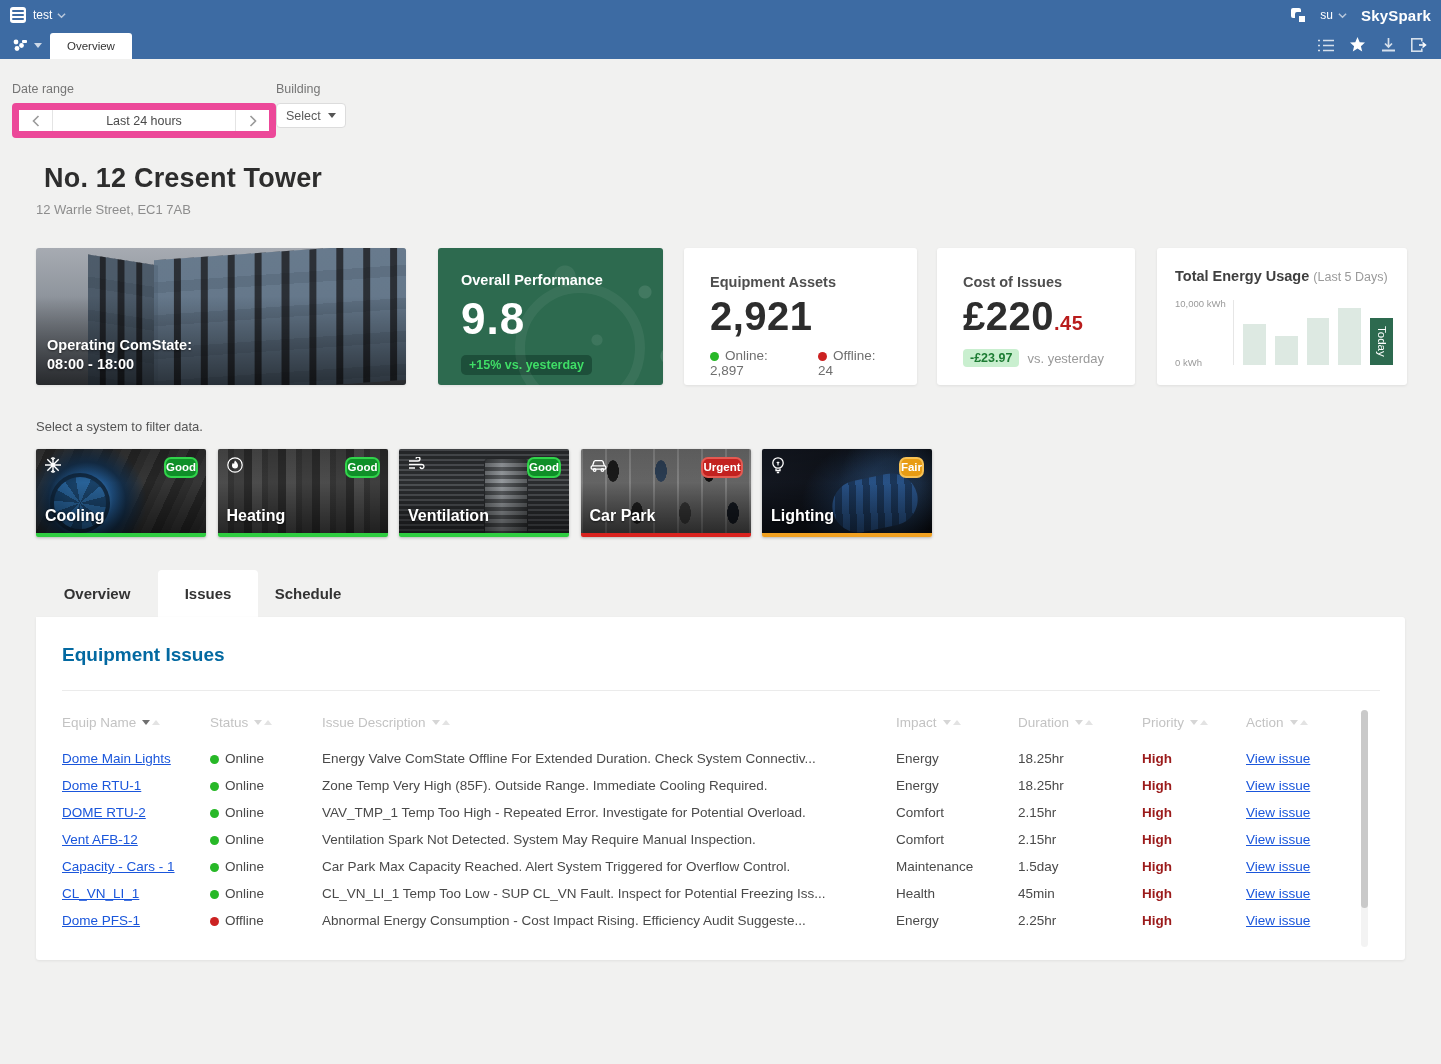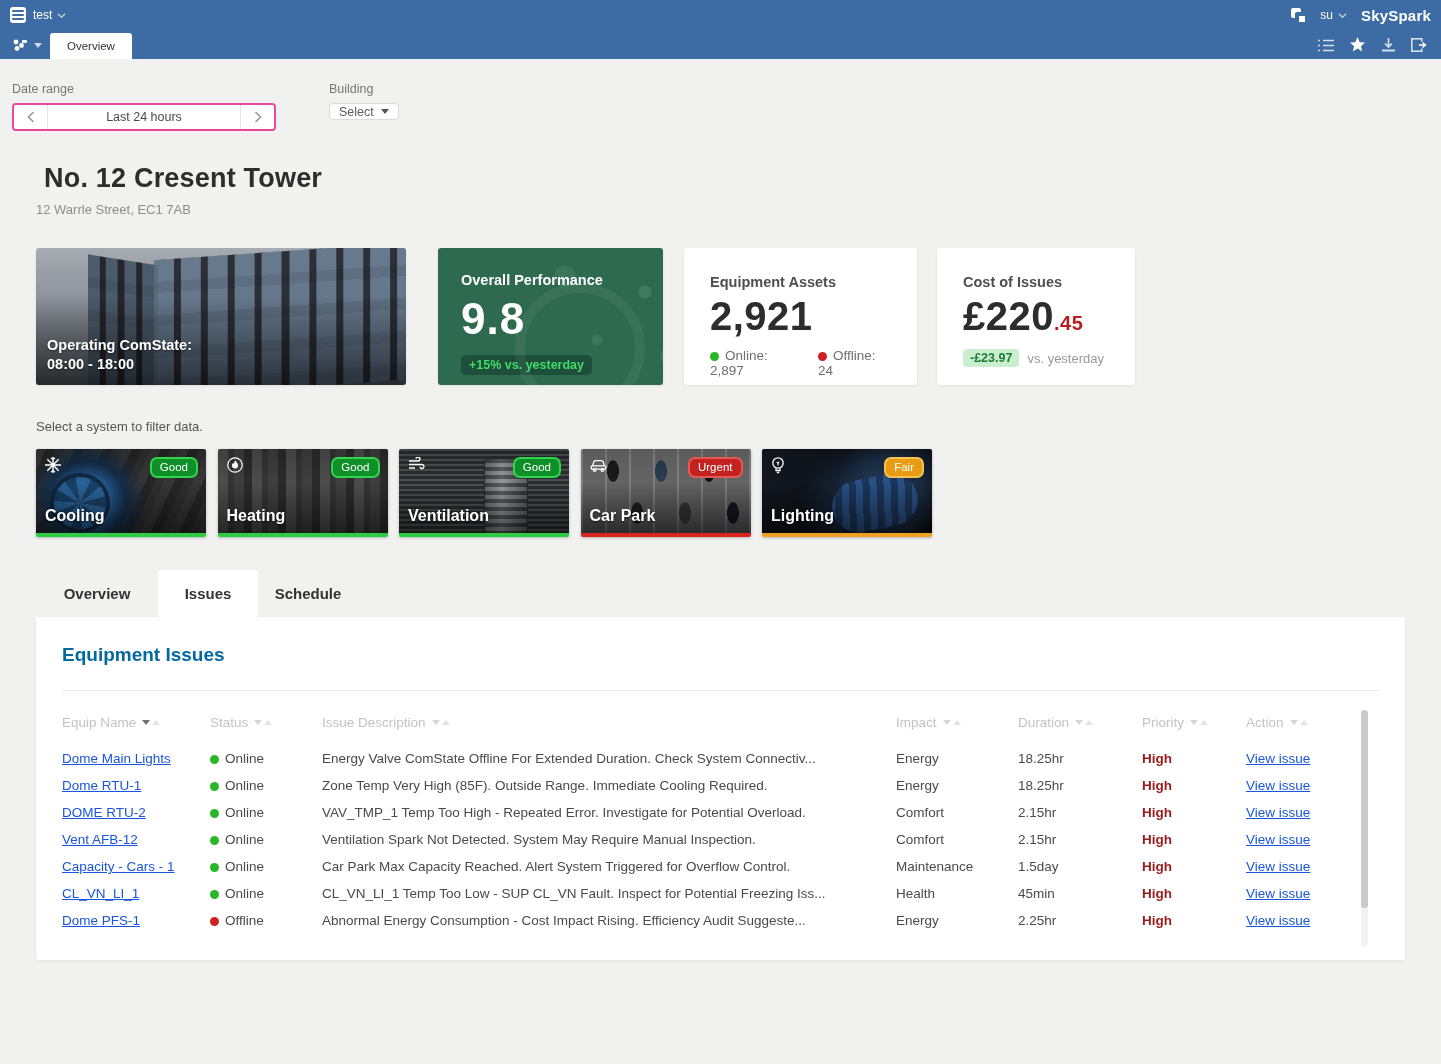--- a/index.html
+++ b/index.html
@@ -21,26 +21,26 @@
   .user { color:#fff; font-size:12px; display:flex; align-items:center; }
   .brand { color:#fff; font-size:15px; font-weight:bold; letter-spacing:.2px; }
 
   .tabbar { position:absolute; left:0; top:30px; width:100%; height:29px; background:#3d6ba3; display:flex; align-items:flex-end; }
   .viewtool { display:flex; align-items:center; padding:0 8px 7px 12px; }
   .app-tab { height:26px; background:#fff; color:#333; font-size:11.5px; display:flex; align-items:center; justify-content:center; padding:0 17px; border-radius:3px 3px 0 0; }
   .tabbar-icons { margin-left:auto; display:flex; align-items:center; gap:15px; padding:0 14px 6px 0; }
   .tabbar-icons svg { display:block; }
 
   
-  .filters { position:absolute; left:12px; top:82px; display:flex; gap:53px; }
+  .filters { position:absolute; left:12px; top:82px; display:flex; }
   .f-label { font-size:12.5px; color:#757575; margin-bottom:7px; }
-  .dr-group { display:flex; height:28px; border:2px solid #ec4899; border-radius:4px; background:#fff; overflow:hidden; width:264px; }
+  .dr-group { display:flex; height:35px; border:7px solid #ec4899; border-radius:4px; background:#fff; overflow:hidden; width:264px; }
   .dr-btn { width:33px; display:flex; align-items:center; justify-content:center; background:#fff; border:none; cursor:pointer; }
   .dr-mid { flex:1; border-left:1px solid #e4e4e4; border-right:1px solid #e4e4e4; display:flex; align-items:center; justify-content:center; font-size:12.5px; color:#4a4a4a; }
-  .sel-btn { height:17px; border:1px solid #dcdcdc; border-radius:4px; background:#fff; display:flex; align-items:center; gap:7px; padding:0 9px; font-size:12.5px; color:#5a5a5a; cursor:pointer; }
+  .sel-btn { height:25px; border:1px solid #dcdcdc; border-radius:4px; background:#fff; display:flex; align-items:center; gap:7px; padding:0 9px; font-size:12.5px; color:#5a5a5a; cursor:pointer; }
   .caret-dn { width:0; height:0; border-left:4px solid transparent; border-right:4px solid transparent; border-top:5px solid #555; }
 
   
   .page-title { position:absolute; left:44px; top:163px; font-size:27px; font-weight:bold; color:#2d2d2d; letter-spacing:.2px; }
   .page-sub { position:absolute; left:36px; top:202px; font-size:13px; color:#8d8d8d; }
 
   
   .cards { position:absolute; left:0; top:248px; width:100%; height:137px; }
   .card { position:absolute; top:0; height:137px; background:#fff; border-radius:3px; box-shadow:0 1px 3px rgba(0,0,0,.08); }
   .card-photo { left:36px; width:370px; overflow:hidden; background:linear-gradient(180deg,#a7abb2 0%,#8f959d 35%,#585d64 100%); }
@@ -111,21 +111,21 @@
   .bg-carpark { background:repeating-linear-gradient(90deg, rgba(255,255,255,.22) 0 2px, transparent 2px 24px), linear-gradient(180deg,#7a7a7a,#5f5f5f); }
   .bg-carpark::after { content:""; position:absolute; inset:0;
     background:radial-gradient(6px 11px at 32px 22px, #1d1d1d 95%, transparent), radial-gradient(6px 11px at 80px 22px, #30445c 95%, transparent),
       radial-gradient(6px 11px at 128px 22px, #101010 95%, transparent), radial-gradient(6px 11px at 56px 64px, #222 95%, transparent),
       radial-gradient(6px 11px at 104px 64px, #3a3a3a 95%, transparent), radial-gradient(6px 11px at 152px 64px, #151a22 95%, transparent); }
   .sys-shade { position:absolute; inset:0 0 4px 0; background:linear-gradient(180deg, rgba(0,0,0,.25) 0%, rgba(0,0,0,.1) 40%, rgba(0,0,0,.55) 100%); }
   .sys-strip { position:absolute; left:0; right:0; bottom:0; height:4px; }
   .strip-good { background:#2ecc40; } .strip-fair { background:#f0a020; } .strip-urgent { background:#d9231f; }
   .sys-icon { position:absolute; left:9px; top:8px; color:#fff; }
   .sys-label { position:absolute; left:9px; bottom:12px; color:#fff; font-size:16px; font-weight:bold; text-shadow:0 1px 2px rgba(0,0,0,.6); }
-  .sys-badge { position:absolute; right:8px; top:8px; font-size:11.5px; font-weight:normal; color:#fff; padding:2px 8px 3px; border-radius:7px; border:2px solid; }
+  .sys-badge { position:absolute; right:8px; top:8px; font-size:11.5px; font-weight:bold; color:#fff; padding:2px 0 3px; border-radius:7px; border:2px solid; }
   .badge-good { background:#0f8f28; border-color:#31d44b; }
   .badge-fair { background:#e89c14; border-color:#f7c154; }
   .badge-urgent { background:#c32220; border-color:#e35a52; }
 
   
   .low-tabs { position:absolute; left:36px; top:570px; display:flex; height:47px; }
   .low-tab { width:100px; display:flex; align-items:center; justify-content:center; font-size:15px; font-weight:bold; color:#333; cursor:pointer; }
   .low-tab:first-child { width:122px; }
   .low-tab.active { background:#fff; border-radius:4px 4px 0 0; }
   .panel { position:absolute; left:36px; top:617px; width:1369px; height:343px; background:#fff; border-radius:0 3px 3px 3px; box-shadow:0 1px 3px rgba(0,0,0,.07); }
@@ -268,20 +268,38 @@
 
     <div class="card card-white card-cost">
       <div class="stat-label">Cost of Issues</div>
       <div class="stat-value"><span>£220</span><span class="stat-cents">.45</span></div>
       <div class="cost-row">
         <span class="cost-badge">-£23.97</span>
         <span>vs. yesterday</span>
       </div>
     </div>
 
+    <div class="card card-energy">
+      <div class="energy-title">
+        <span>Total Energy Usage</span> <span class="muted">(Last 5 Days)</span>
+      </div>
+      <div class="energy-chart">
+        <span class="y-top">10,000 kWh</span>
+        <span class="y-bot">0 kWh</span>
+        <div class="plot">
+            <div class="bar" style="height: 63%;"></div>
+            <div class="bar" style="height: 45%;"></div>
+            <div class="bar" style="height: 73%;"></div>
+            <div class="bar" style="height: 88%;"></div>
+            <div class="bar today" style="height: 72%;">
+              <span>Today</span>
+            </div>
+          </div>
+      </div>
+    </div>
   </div>
 
   <div class="sys-prompt">Select a system to filter data.</div>
   <div class="sys-row">
 
     <div class="sys-card">
       <div class="sys-bg bg-cooling"></div>
       <div class="sys-shade"></div>
       <span class="sys-icon"><svg width="16" height="16" viewBox="0 0 16 16">
             <g stroke="#fff" stroke-width="1.4">

